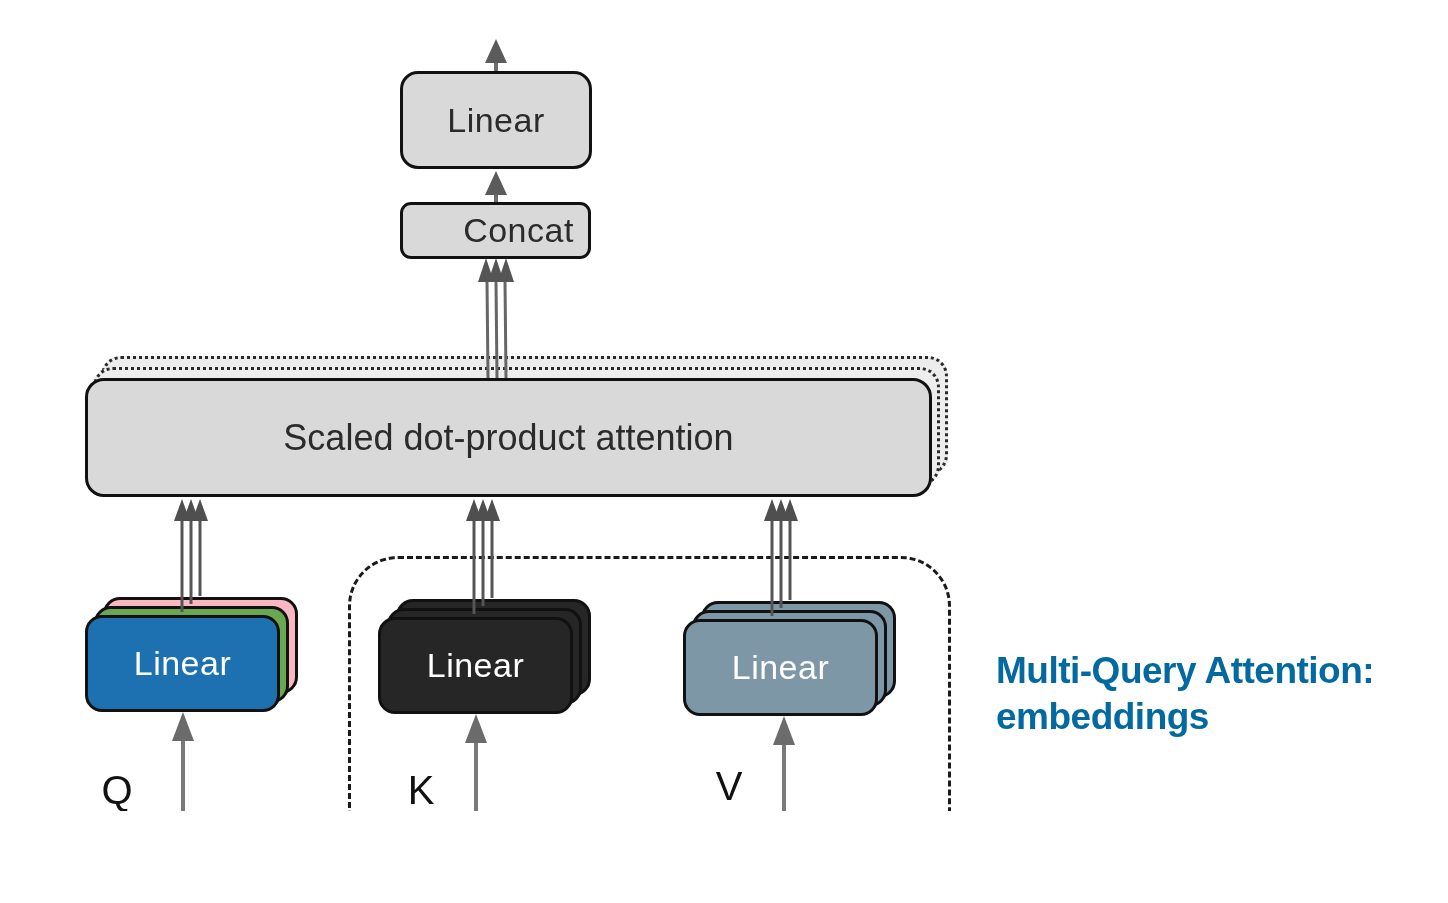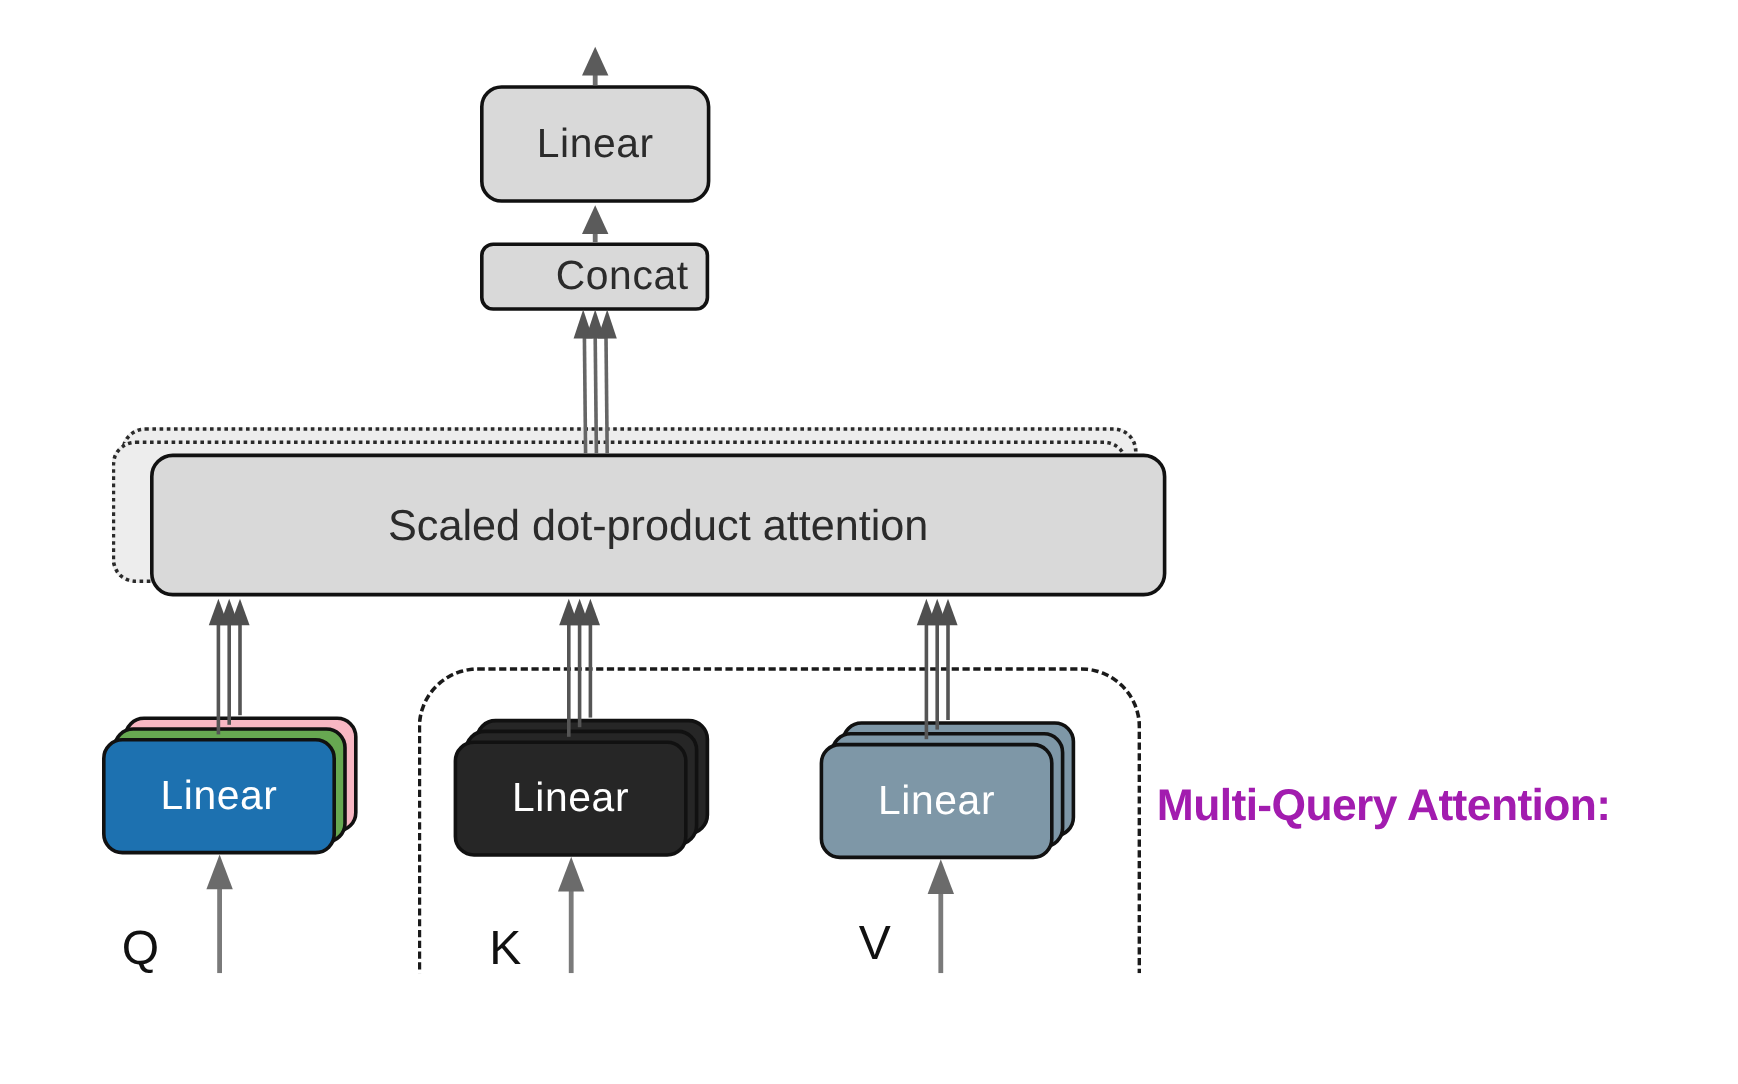--- a/index.html
+++ b/index.html
@@ -23,21 +23,21 @@
   #concat{left:400px;top:202px;width:191px;height:57px;border-radius:11px;}
 
   .attn-ghost{
     position:absolute;width:847px;height:119px;border-radius:20px;
     box-sizing:border-box;border:3px dotted #2a2a2a;background:#ededed;
   }
   #attn-ghost-2{left:101px;top:356px;z-index:1;}
   #attn-ghost-1{left:93px;top:367px;z-index:2;}
   #attn-main{
     left:85px;top:378px;width:847px;height:119px;border-radius:19px;
-    font-size:36px;z-index:3;margin-left:40px;
+    font-size:36px;z-index:3;
   }
 
   #kv-group{
     position:absolute;left:348px;top:556px;width:603px;height:310px;
     box-sizing:border-box;border:3px dashed #1a1a1a;border-radius:50px;
     z-index:1;
   }
 
   .stack-box{
     position:absolute;width:195px;height:97px;border-radius:17px;
@@ -46,23 +46,23 @@
     color:#ffffff;font-size:34px;letter-spacing:0.5px;
     z-index:2;
   }
 
   .input-label{
     position:absolute;transform:translateX(-50%);
     font-size:40px;color:#111;z-index:2;
   }
 
   #caption{
-    position:absolute;left:964px;top:648px;width:440px;
+    position:absolute;left:996px;top:648px;width:440px;
     font-size:37px;font-weight:800;line-height:46px;
-    letter-spacing:-0.5px;color:#a21caf;z-index:2;
+    letter-spacing:-0.5px;color:#0369a1;z-index:2;
   }
 
   #arrows{position:absolute;left:0;top:0;z-index:5;pointer-events:none;}
 </style>
 </head>
 <body>
 
 <div id="canvas">
 
   <div class="box" id="top-linear" style="background-color: rgb(217, 217, 217);">
@@ -98,20 +98,21 @@
   <div class="stack-box" style="left: 683px; top: 619px; background-color: rgb(126, 151, 167);">
     <span>Linear</span>
   </div>
 
   <div class="input-label" style="left:117px;top:768px;">Q</div>
   <div class="input-label" style="left:421px;top:768px;">K</div>
   <div class="input-label" style="left:729px;top:764px;">V</div>
 
   <div id="caption">
     <div>Multi-Query Attention:</div>
+    <div>embeddings</div>
   </div>
 
   <svg id="arrows" width="1448" height="903" viewBox="0 0 1448 903">
 
     <g stroke="#6e6e6e" stroke-width="4" fill="#5b5b5b">
       <line x1="496" y1="71" x2="496" y2="60"></line>
       <polygon points="496,39 485,63 507,63" stroke="none"></polygon>
     </g>
 
     <g stroke="#6e6e6e" stroke-width="4" fill="#5b5b5b">

